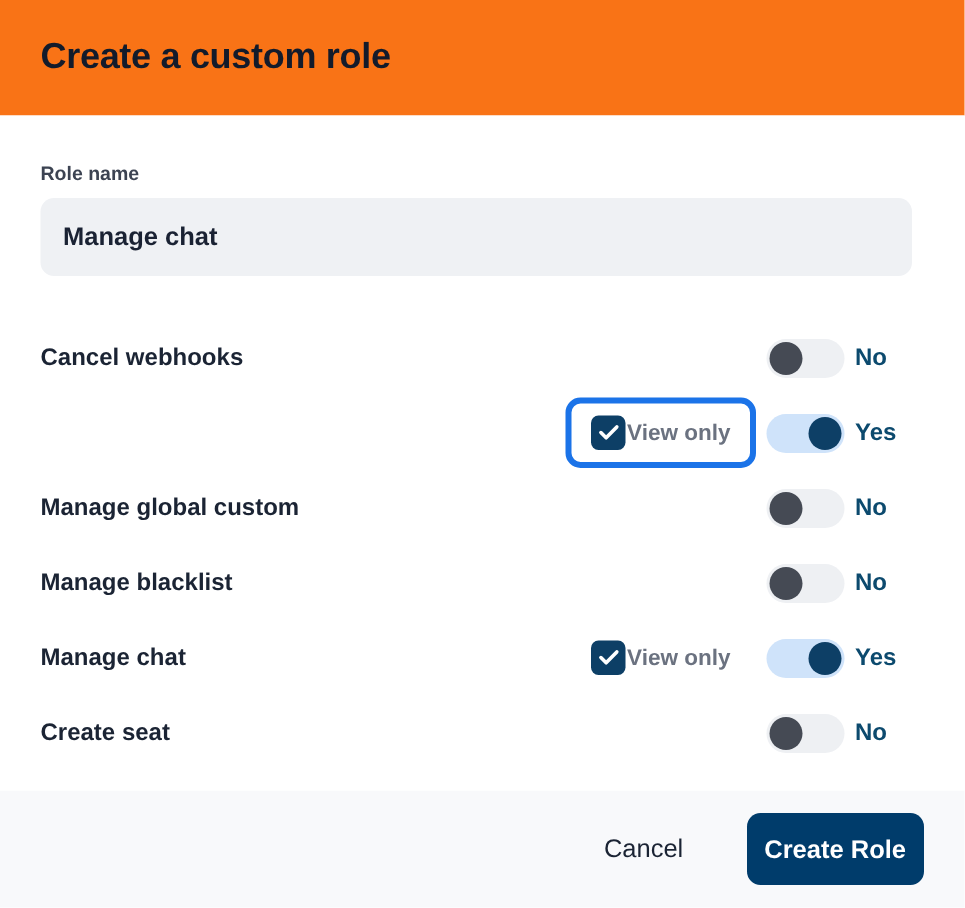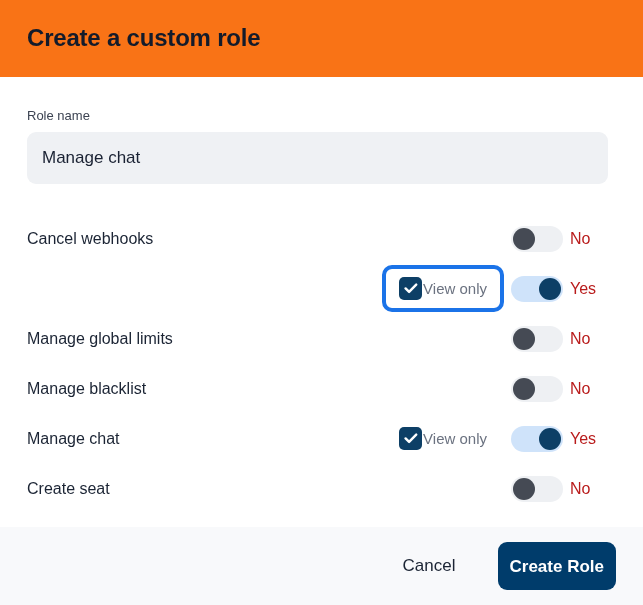--- a/index.html
+++ b/index.html
@@ -43,20 +43,21 @@
     line-height: 1.2;
   }
 
   
   .modal-body {
     flex: 1 1 auto;
     background: #ffffff;
     padding: 31px 27px 0 27px;
     box-sizing: border-box;
     position: relative;
+    font-weight: bold;
   }
 
   .field-group {
     margin-bottom: 30px;
   }
   .field-label {
     font-size: 13px;
     color: #3c4352;
     margin-bottom: 8px;
     line-height: 1.2;
@@ -163,21 +164,21 @@
   }
   .toggle.on {
     background: #cfe3fa;
   }
   .toggle.on .knob {
     left: 28px;
     background: #0d3f66;
   }
   .toggle-state {
     font-size: 16px;
-    color: #b91c1c;
+    color: #0c4a6e;
     line-height: 1.2;
   }
 
   
   .modal-footer {
     flex: 0 0 78px;
     height: 78px;
     background: #f8f9fb;
     display: flex;
     align-items: center;
@@ -250,21 +251,21 @@
             </div>
             <div class="toggle-wrap">
               <div class="toggle on">
                 <div class="knob"></div>
               </div>
               <span class="toggle-state">Yes</span>
             </div>
           </div>
         </div>
         <div class="perm-row">
-          <div class="perm-label">Manage global limits</div>
+          <div class="perm-label">Manage global custom</div>
           <div class="perm-controls">
             <div class="toggle-wrap">
               <div class="toggle">
                 <div class="knob"></div>
               </div>
               <span class="toggle-state">No</span>
             </div>
           </div>
         </div>
         <div class="perm-row">

